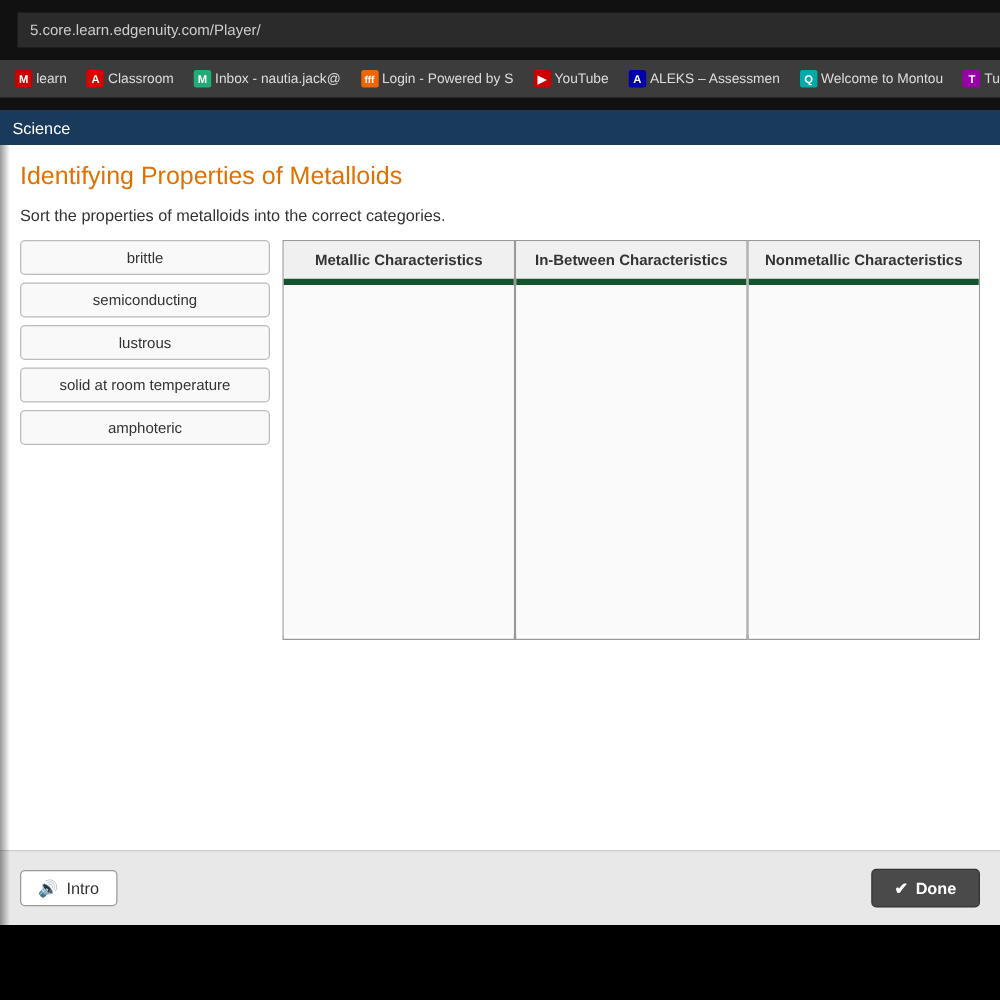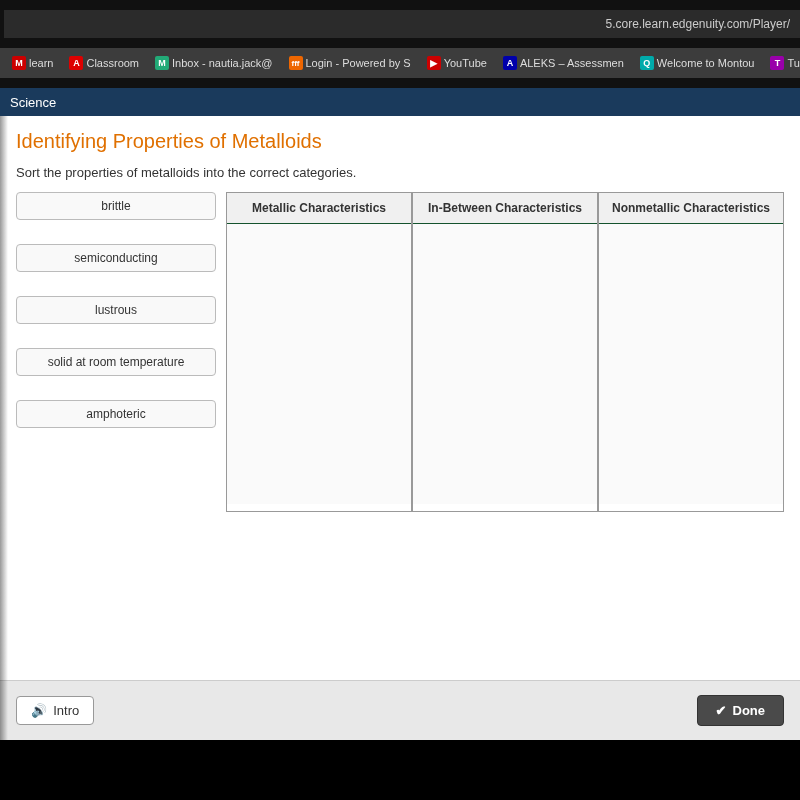--- a/index.html
+++ b/index.html
@@ -18,28 +18,27 @@
       width: 100%;
       height: 130px;
       background: #111;
       position: relative;
     }
 
     
     .address-bar {
       position: absolute;
       top: 10px;
-      left: 4px;
+      left: 14px;
       right: 0;
       height: 28px;
       background: #2b2b2b;
       display: flex;
       align-items: center;
       padding: 0 10px;
-      justify-content: flex-end;
     }
 
     .address-bar-text {
       color: #ccc;
       font-size: 12px;
     }
 
     
     .bookmarks-bar {
       position: absolute;
@@ -143,21 +142,21 @@
     .properties-column {
       width: 210px;
       min-width: 210px;
       padding-right: 10px;
     }
 
     .property-card {
       border: 1px solid #bbb;
       border-radius: 4px;
       padding: 6px 10px;
-      margin-bottom: 24px;
+      margin-bottom: 6px;
       font-size: 12px;
       color: #333;
       background: #f9f9f9;
       text-align: center;
       cursor: grab;
     }
 
     
     .drop-zones {
       flex: 1;
@@ -169,21 +168,21 @@
       flex: 1;
       border: 1px solid #999;
       min-height: 320px;
     }
 
     .drop-zone-header {
       padding: 8px 6px;
       font-size: 12px;
       font-weight: bold;
       color: #333;
-      border-bottom: 1px solid #14532d;
+      border-bottom: 5px solid #14532d;
       text-align: center;
       background: #f0f0f0;
     }
 
     .drop-zone-body {
       min-height: 280px;
       background: #fafafa;
     }
 
     

